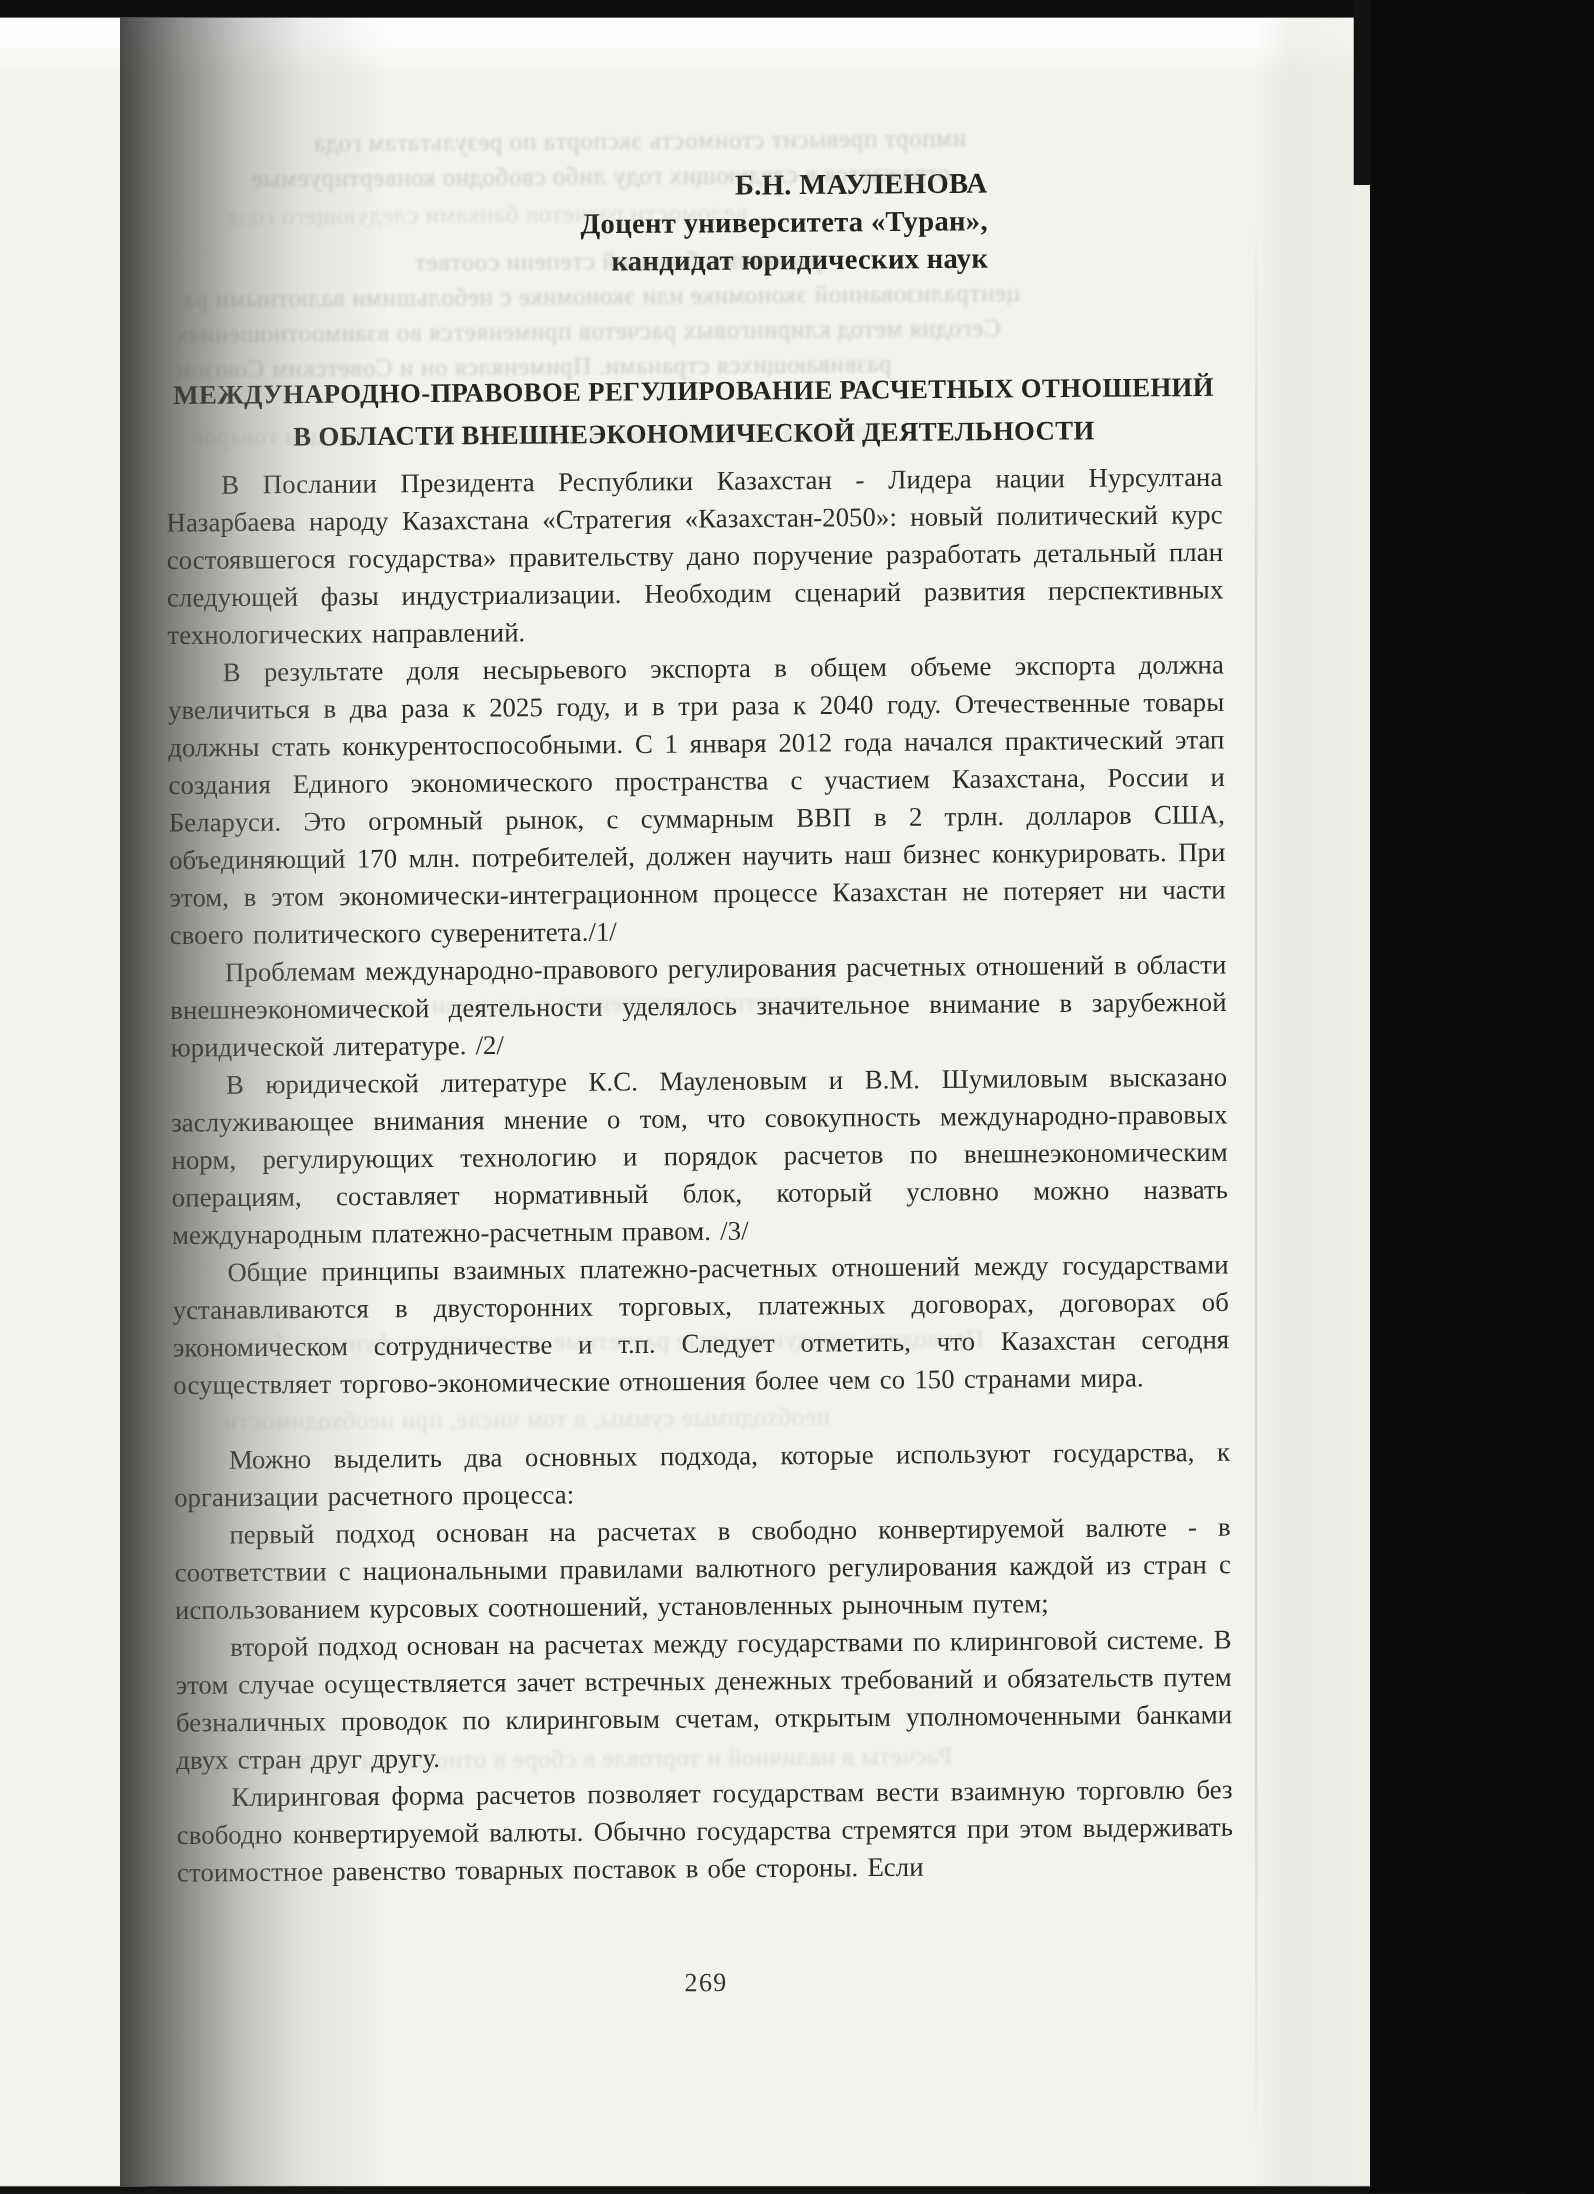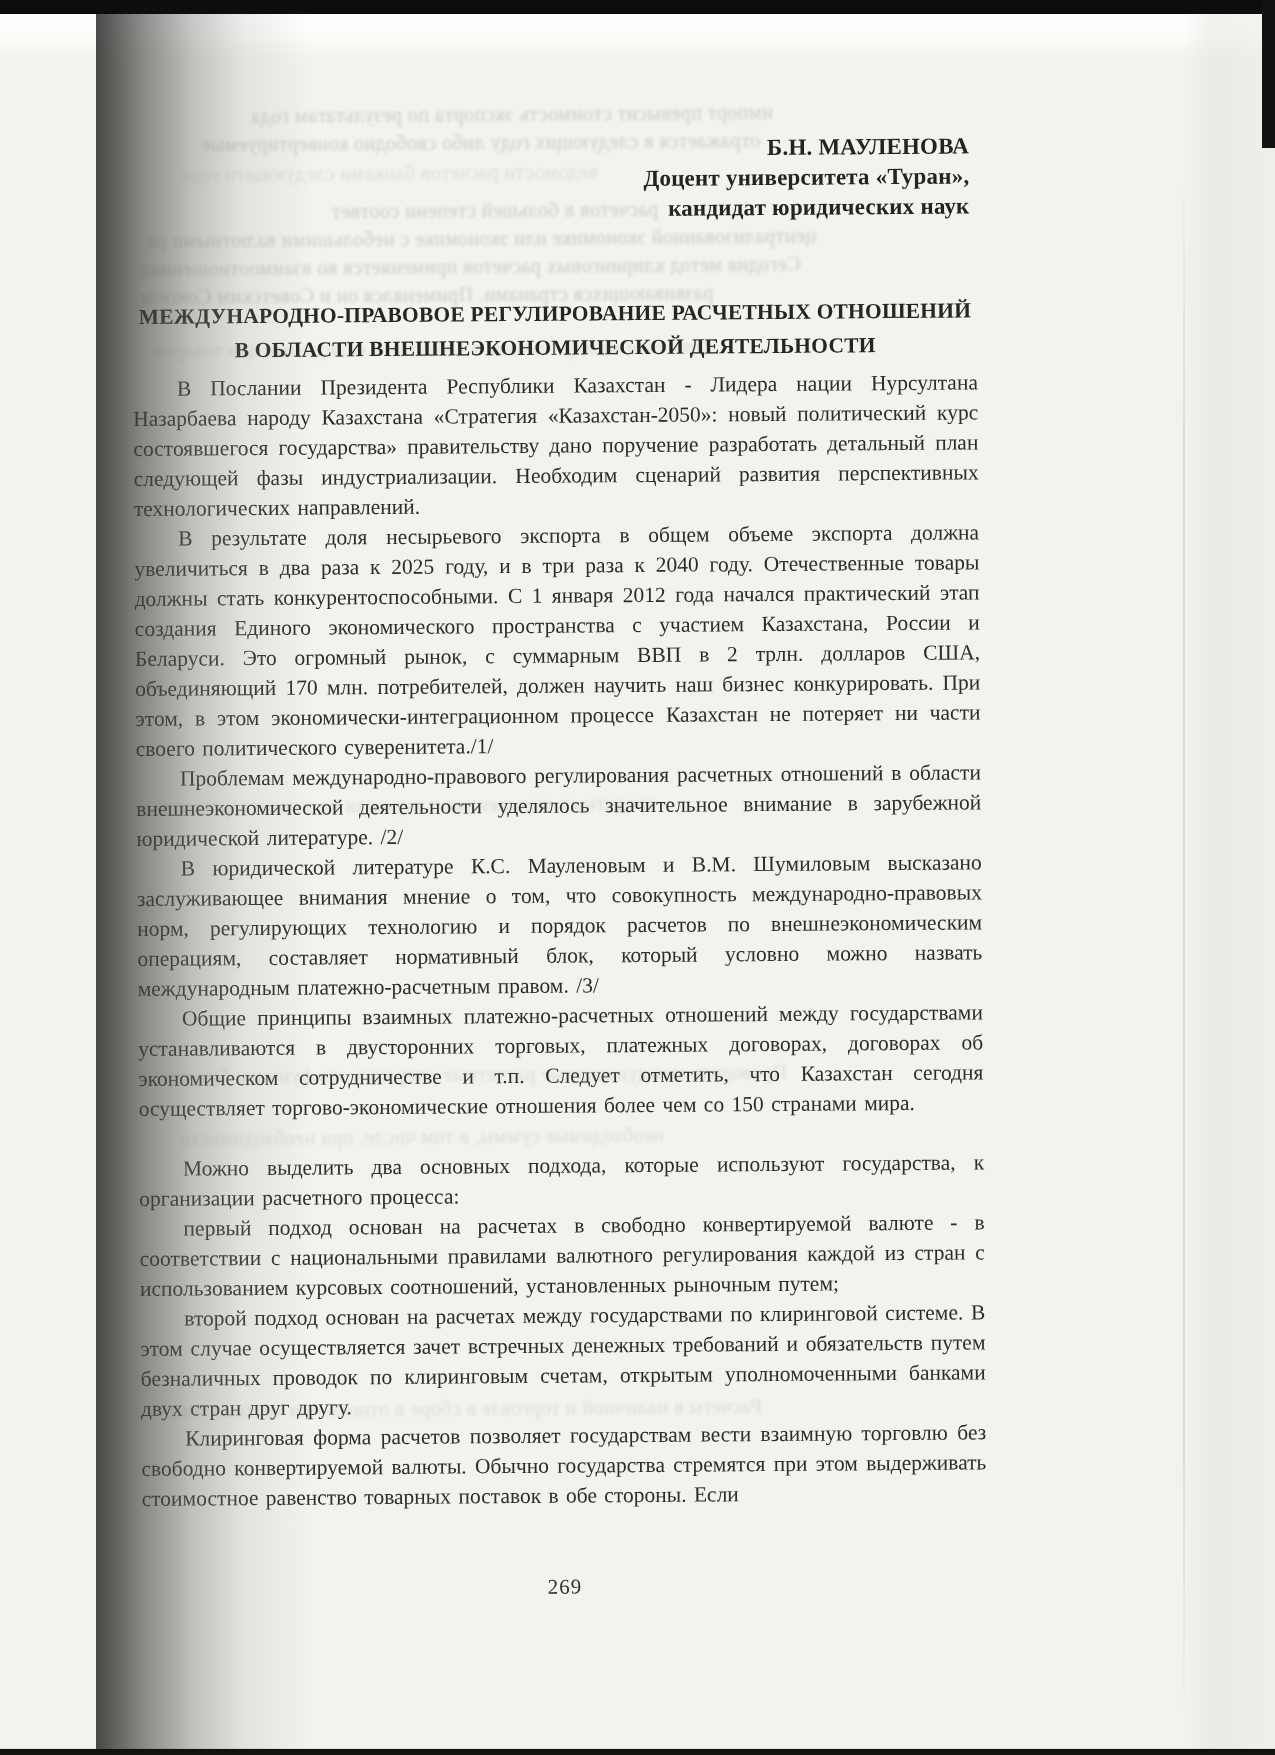--- a/index.html
+++ b/index.html
@@ -1,17 +1,17 @@
 <!DOCTYPE html>
 <html lang="ru"><head>
 <meta charset="utf-8">
 <style>
   html,body{margin:0;padding:0;background:#0b0b0b;}
   .scan{
-    position:relative;width:1275px;height:1755px;overflow:hidden;
+    position:relative;width:1096px;height:1755px;overflow:hidden;
     background:#101010;font-family:"Liberation Serif","DejaVu Serif",serif;
   }
   
   .paper{
     position:absolute;left:0;right:0;top:14px;bottom:6px;
     background:#f3f2ed;
   }
   .topglow{
     position:absolute;left:0;right:0;top:0;height:46px;
     background:linear-gradient(to bottom,#ffffff 0,rgba(255,255,255,.85) 20px,rgba(255,255,255,0) 46px);

